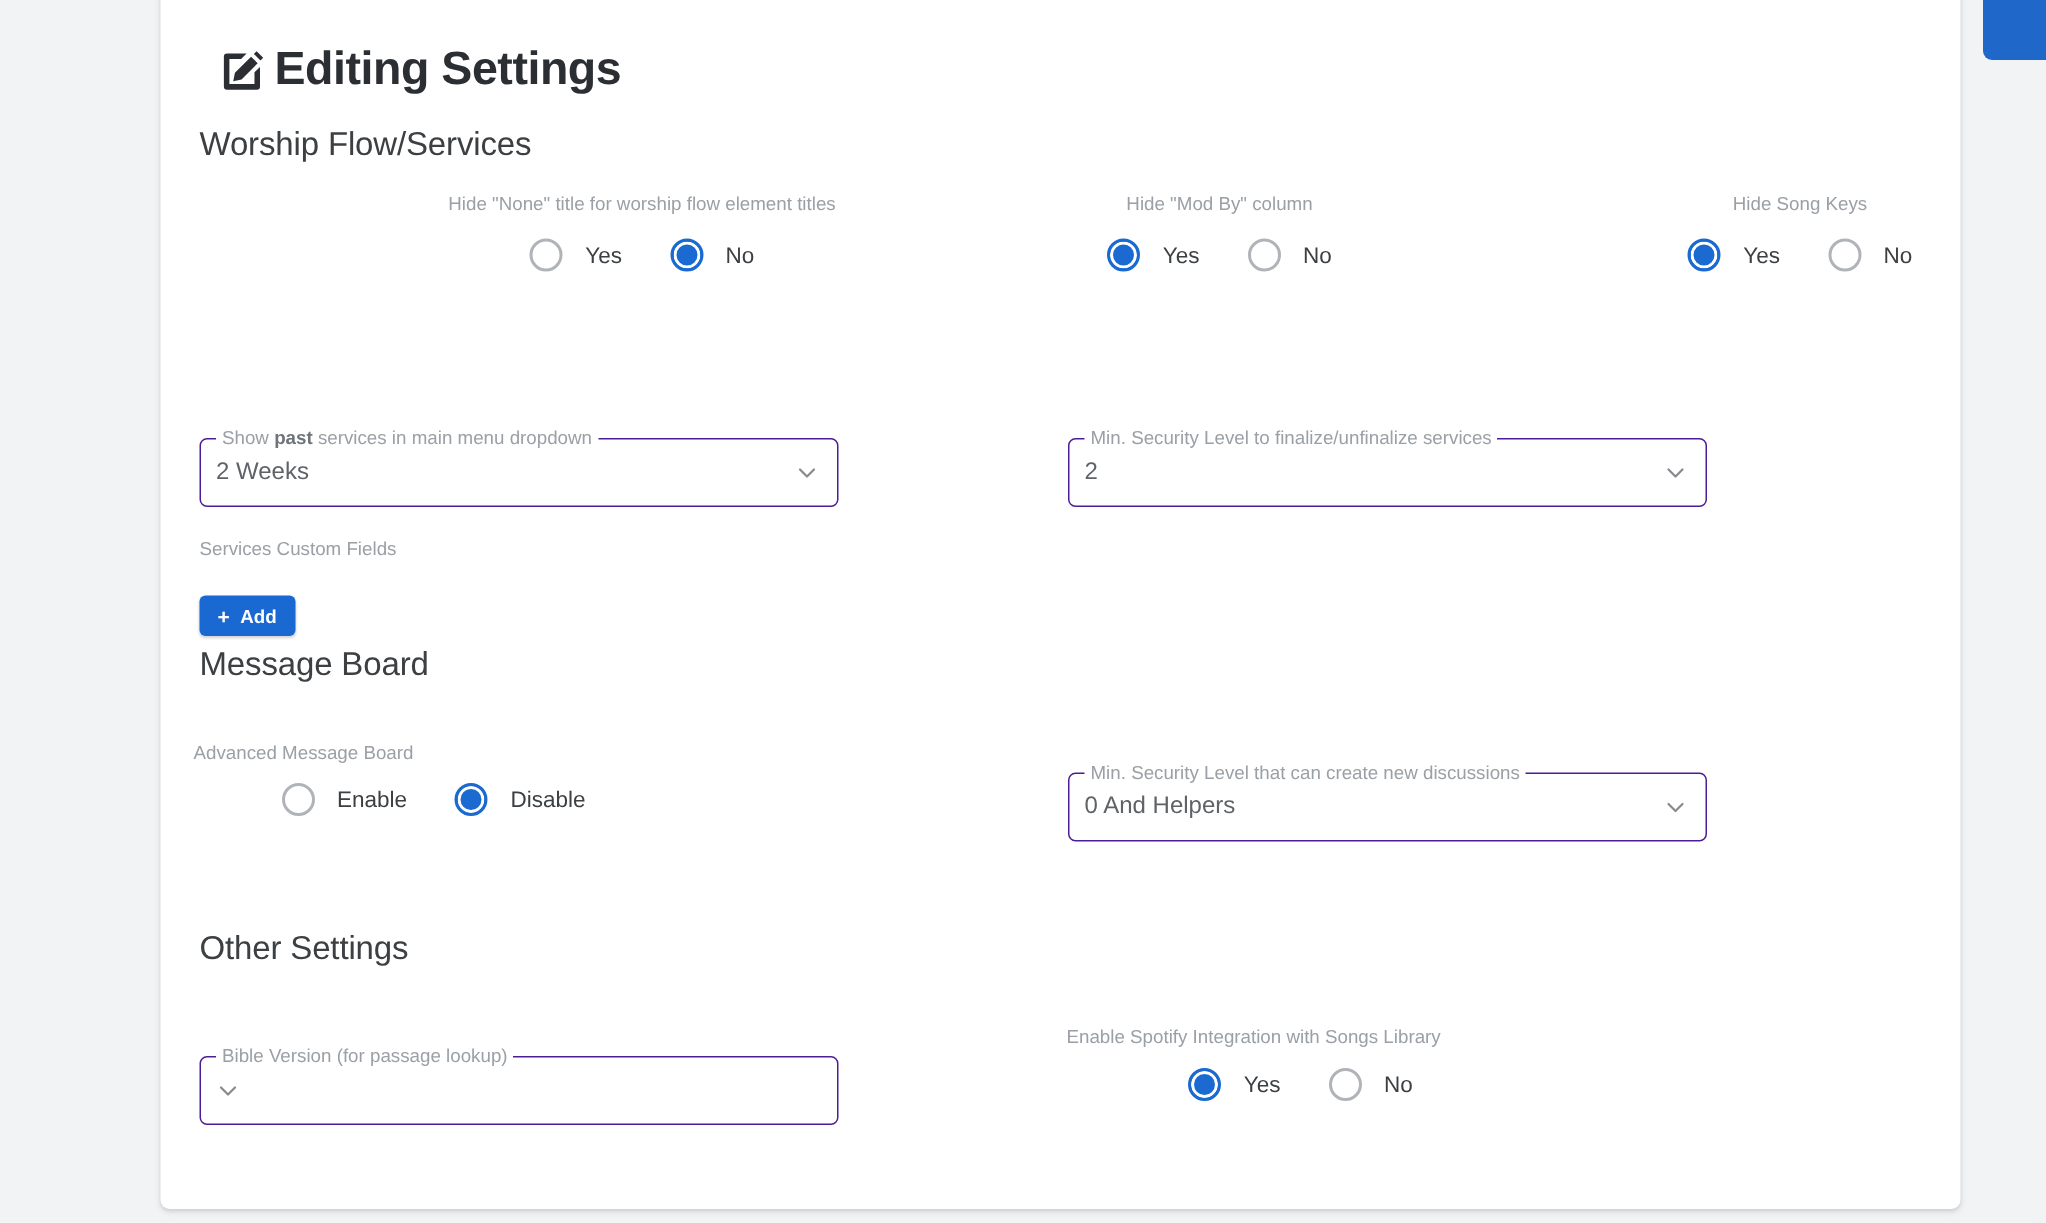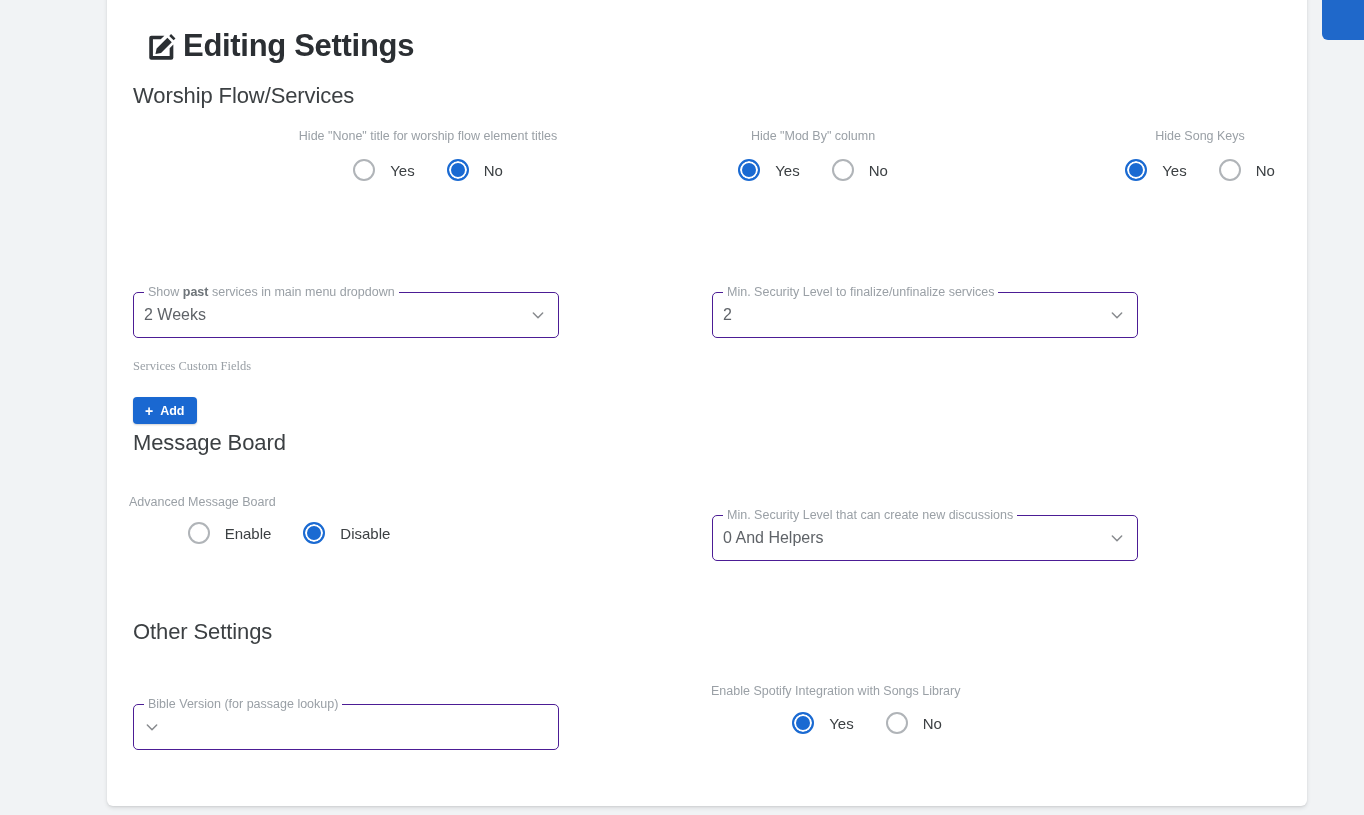--- a/index.html
+++ b/index.html
@@ -270,21 +270,21 @@
       <div class="mat-select" style="left:605px; top:310px; width:426px;">
         <span class="floating-label">Min. Security Level to finalize/unfinalize services</span>
         <span class="sel-value">2</span>
         <span class="chev">
           <svg viewBox="0 0 24 24" width="16" height="16">
               <path fill="none" stroke="#5f6368" stroke-width="2.2" stroke-linecap="round" stroke-linejoin="round" d="M5 9l7 7 7-7"></path>
             </svg>
         </span>
       </div>
 
-      <div class="field-label" style="position:absolute; left:26px; top:378px;font-family:Liberation Serif, serif;">Services Custom Fields</div>
+      <div class="field-label" style="position:absolute; left:26px; top:378px;">Services Custom Fields</div>
 
       <button class="add-btn" style="left:26px; top:415px;">
         <span class="plus">+</span>
         <span>Add</span>
       </button>
 
       <div class="section-heading" style="position:absolute; left:26px; top:450px;">Message Board</div>
 
       <div class="field-label" style="position:absolute; left:22px; top:514px;">Advanced Message Board</div>
 

